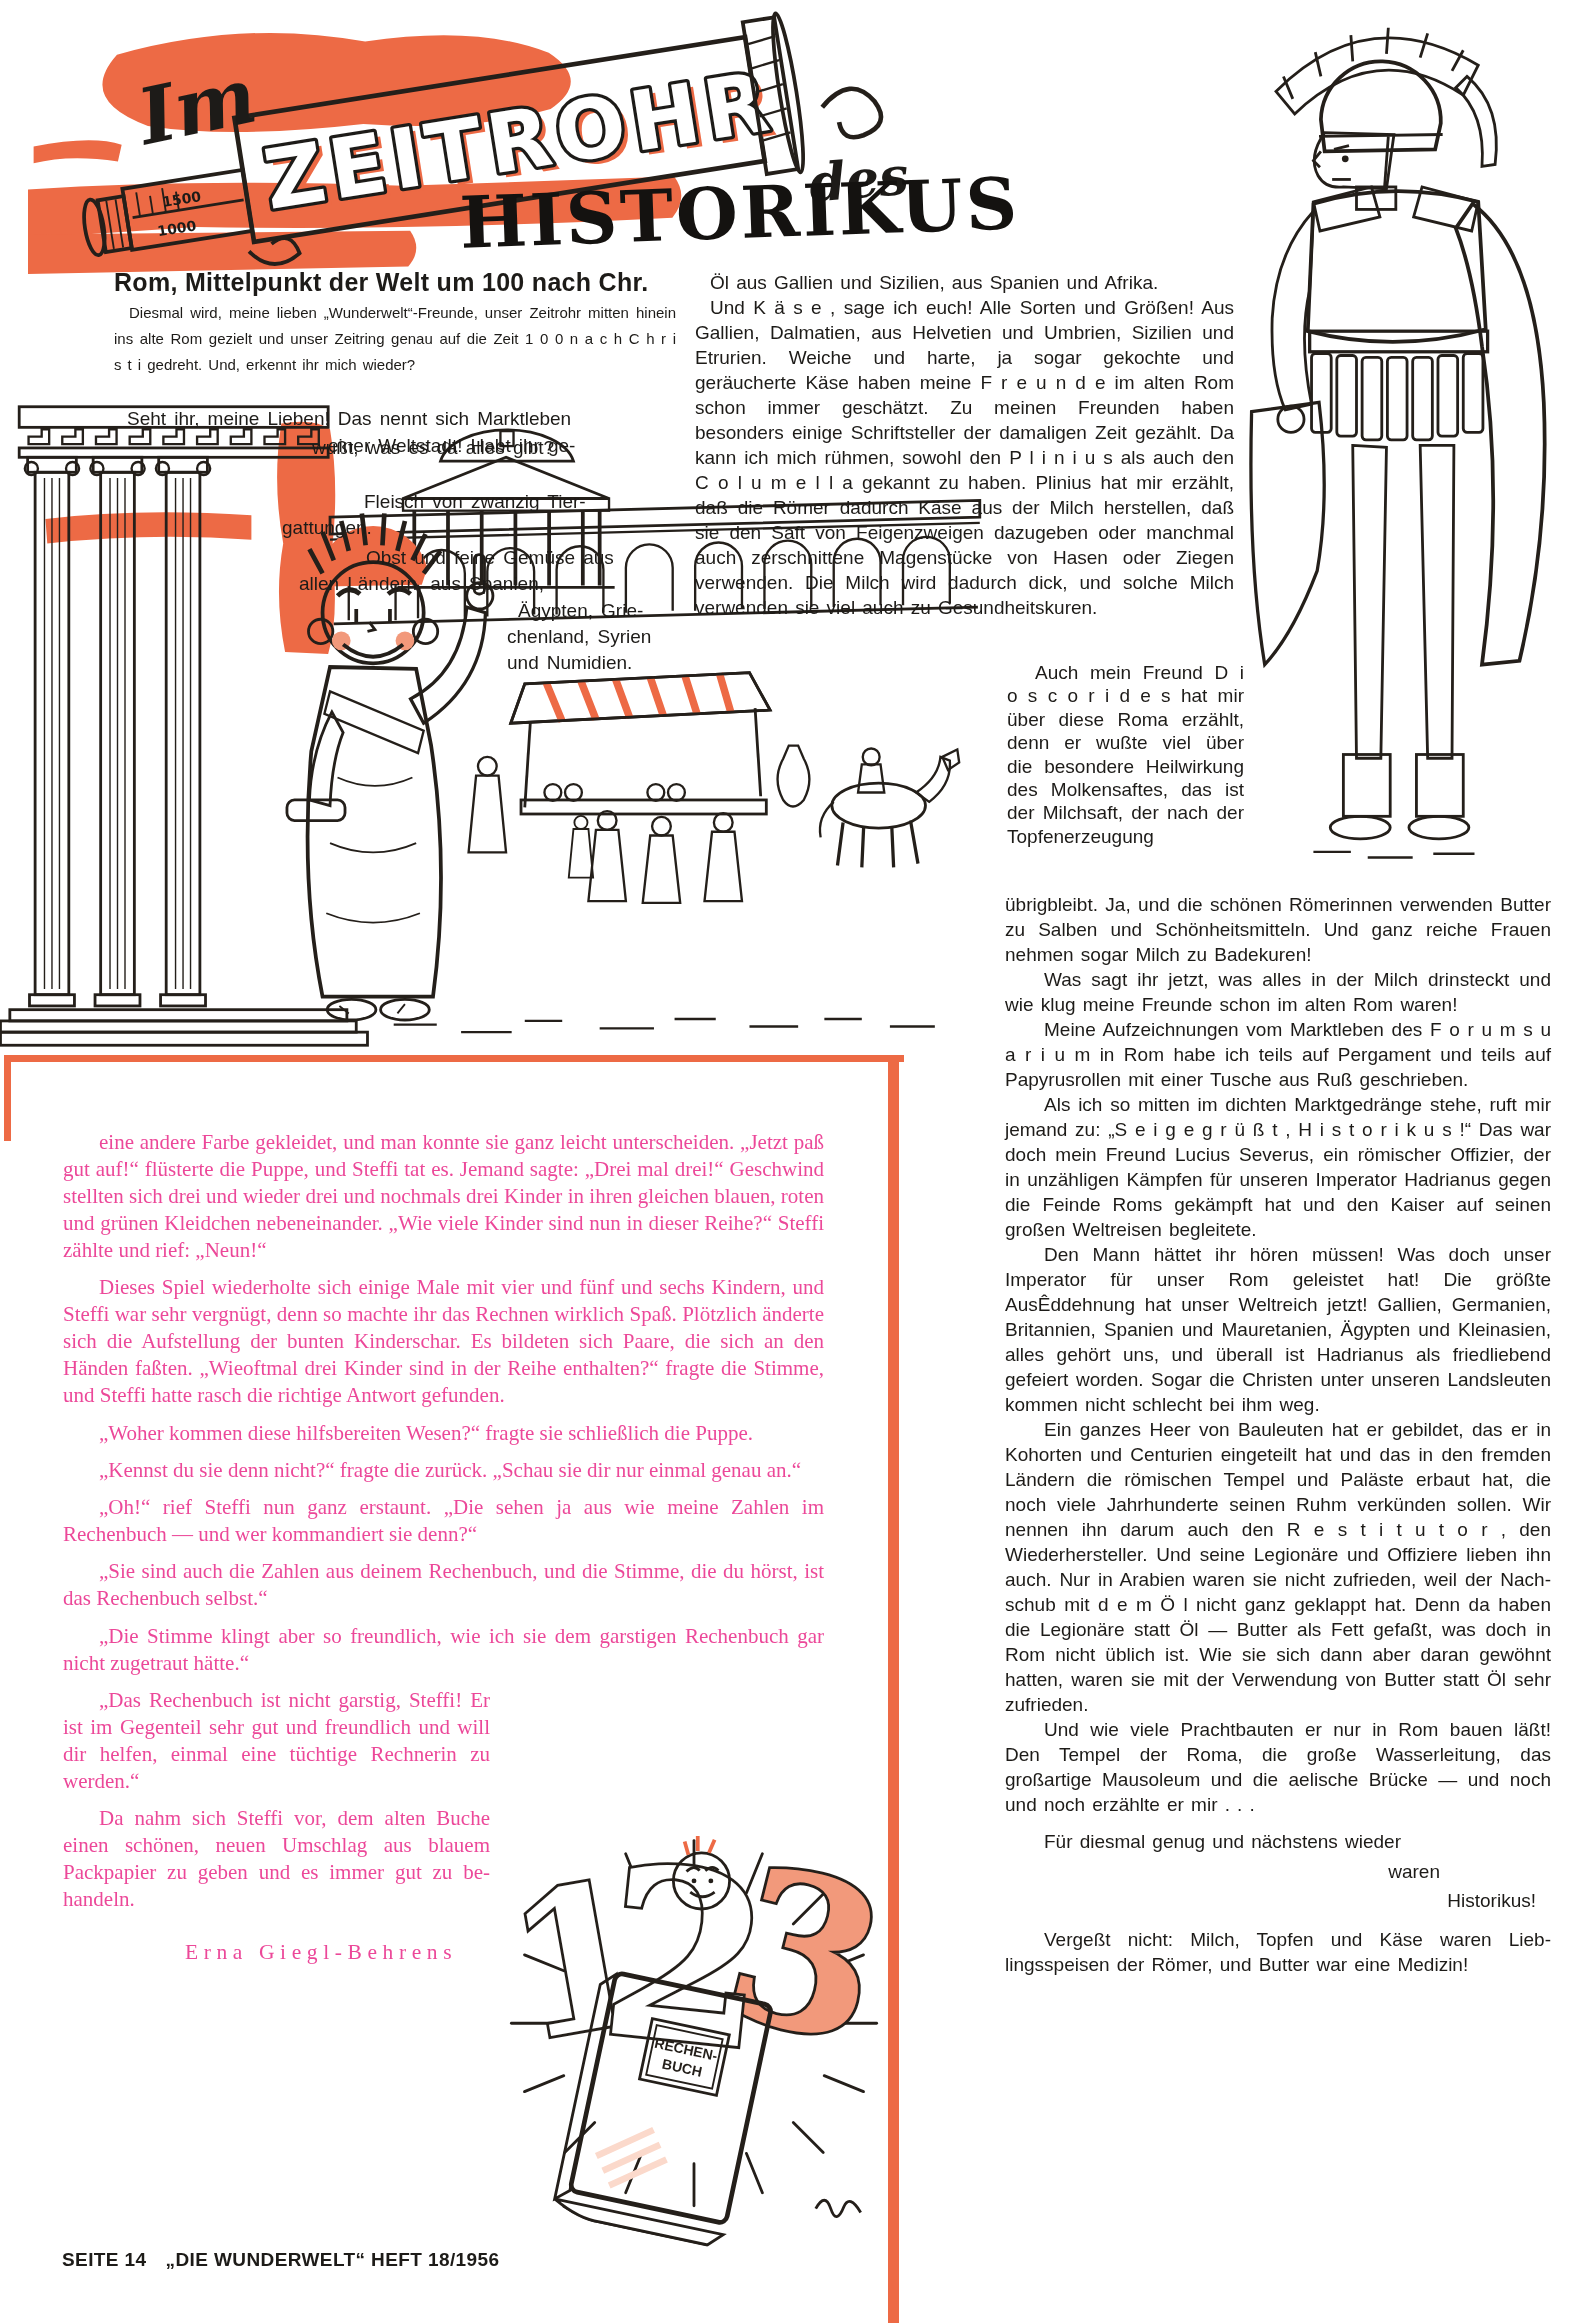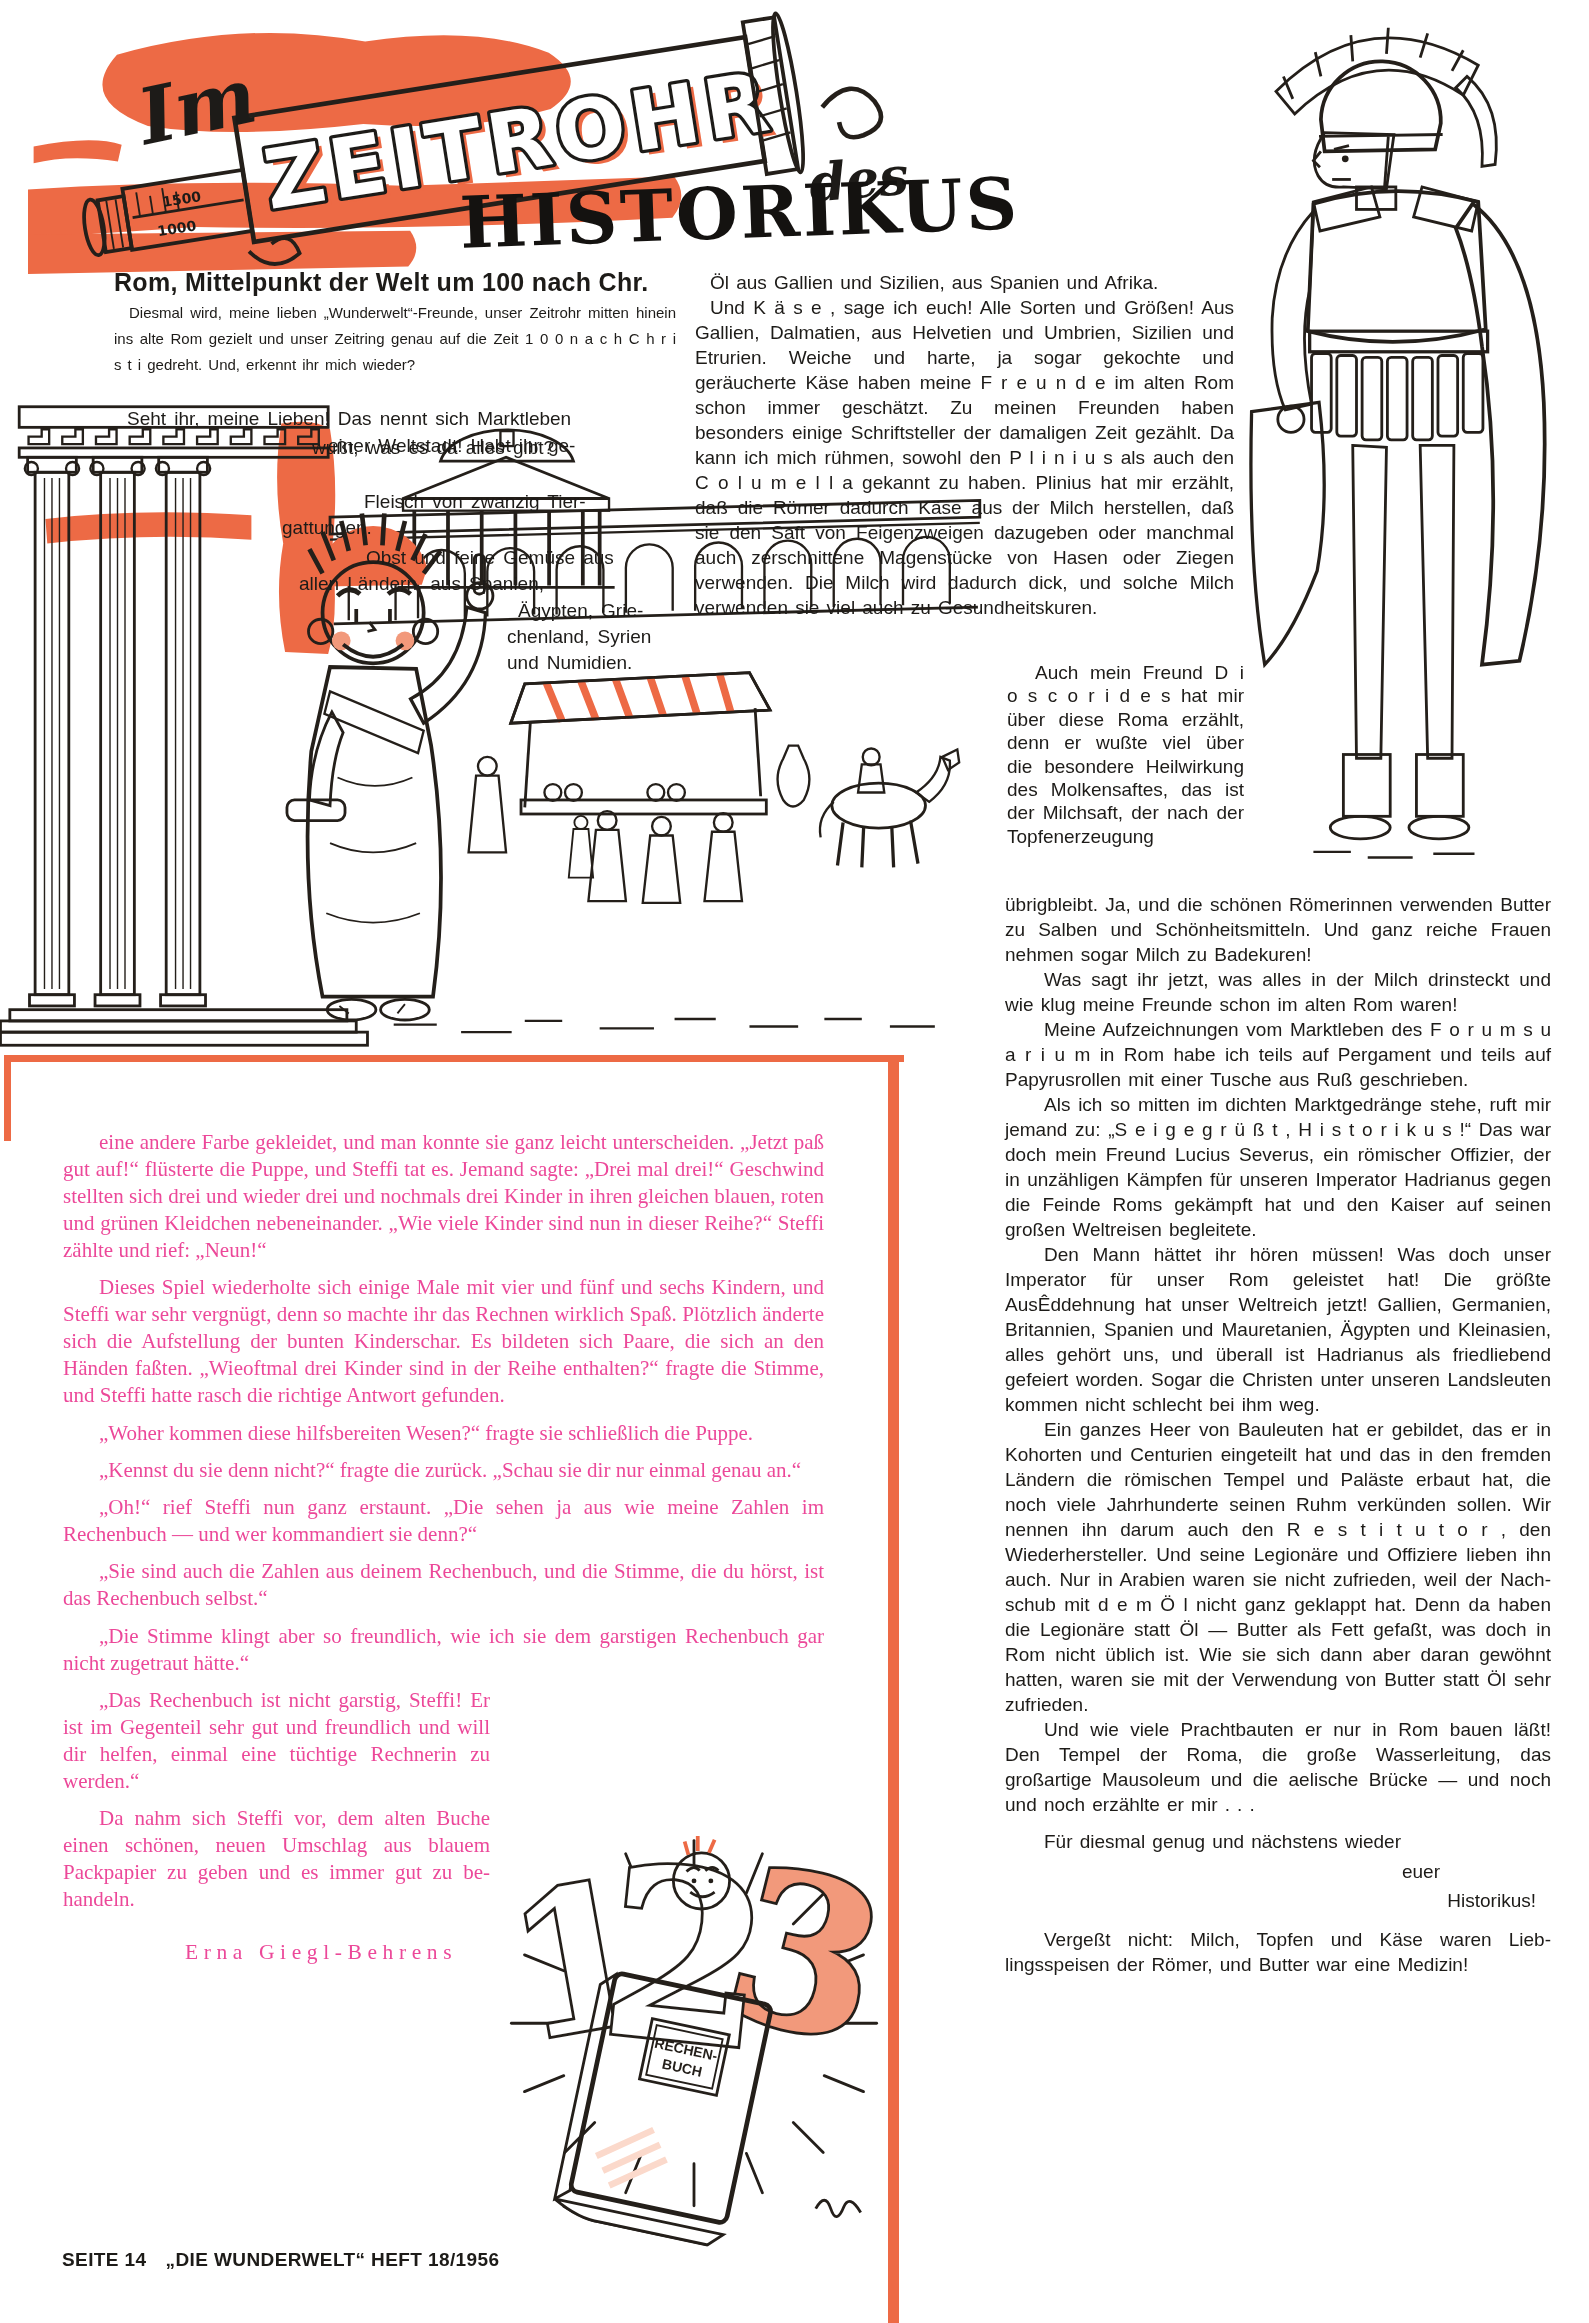--- a/index.html
+++ b/index.html
@@ -205,21 +205,21 @@
 
   <div id="col-right-low" class="abs bodysans">
     <p class="cont">übrigbleibt. Ja, und die schönen Römerinnen ver­wenden Butter zu Salben und Schönheitsmitteln. Und ganz reiche Frauen nehmen sogar Milch zu Bade­kuren!</p>
     <p>Was sagt ihr jetzt, was alles in der Milch drinsteckt und wie klug meine Freunde schon im alten Rom waren!</p>
     <p>Meine Aufzeichnungen vom Marktleben des  F o r u m   s u a r i u m  in Rom habe ich teils auf Pergament und teils auf Papyrusrollen mit einer Tusche aus Ruß ge­schrieben.</p>
     <p>Als ich so mitten im dichten Marktgedränge stehe, ruft mir jemand zu: „S e i  g e g r ü ß t ,  H i s t o r i­ k u s !“ Das war doch mein Freund Lucius Severus, ein römischer Offizier, der in unzähligen Kämpfen für unseren Imperator Hadrianus gegen die Feinde Roms gekämpft hat und den Kaiser auf seinen großen Weltreisen begleitete.</p>
     <p>Den Mann hättet ihr hören müssen! Was doch unser Imperator für unser Rom geleistet hat! Die größte AusÊddehnung hat unser Weltreich jetzt! Gallien, Ger­manien, Britannien, Spanien und Mauretanien, Ägypten und Kleinasien, alles gehört uns, und überall ist Hadrianus als friedliebend gefeiert worden. Sogar die Christen unter unseren Landsleuten kommen nicht schlecht bei ihm weg.</p>
     <p>Ein ganzes Heer von Bauleuten hat er gebildet, das er in Kohorten und Centurien eingeteilt hat und das in den fremden Ländern die römischen Tempel und Paläste erbaut hat, die noch viele Jahrhunderte sei­nen Ruhm verkünden sollen. Wir nennen ihn darum auch den R e s t i t u t o r , den Wiederhersteller. Und seine Legionäre und Offiziere lieben ihn auch. Nur in Arabien waren sie nicht zufrieden, weil der Nach­schub mit d e m  Ö l  nicht ganz geklappt hat. Denn da haben die Legionäre statt Öl — Butter als Fett gefaßt, was doch in Rom nicht üblich ist. Wie sie sich dann aber daran gewöhnt hatten, waren sie mit der Ver­wendung von Butter statt Öl sehr zufrieden.</p>
     <p>Und wie viele Prachtbauten er nur in Rom bauen läßt! Den Tempel der Roma, die große Wasserleitung, das großartige Mausoleum und die aelische Brücke — und noch und noch erzählte er mir . . .</p>
     <p class="closing">Für diesmal genug und nächstens wieder</p>
-    <p class="euer">euer</p>
+    <p class="euer">waren</p>
     <p class="histo-sign">Historikus!</p>
     <p class="ps">Vergeßt nicht: Milch, Topfen und Käse waren Lieb­lingsspeisen der Römer, und Butter war eine Medizin!</p>
   </div>
 
   <svg id="forum" class="abs" viewBox="0 0 1050 690">
     <g>
       <path d="M300 22 q34 -6 52 6 q10 60 2 130 q8 70 -4 110 l-46 -2 q-12 -60 -2 -116 q-12 -66 -2 -128 Z" fill="#ed6a45"></path>
       <path d="M268 120 q-120 -8 -220 4 l2 26 q110 -12 218 -4 Z" fill="#ed6a45"></path>
     </g>
     <g>

